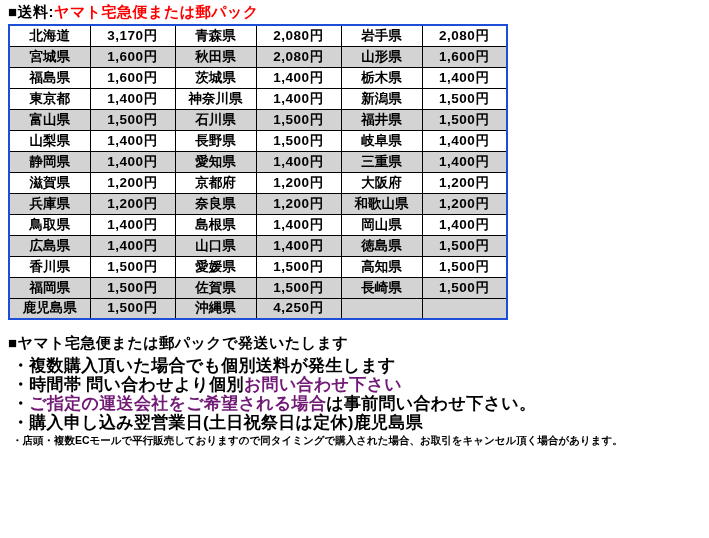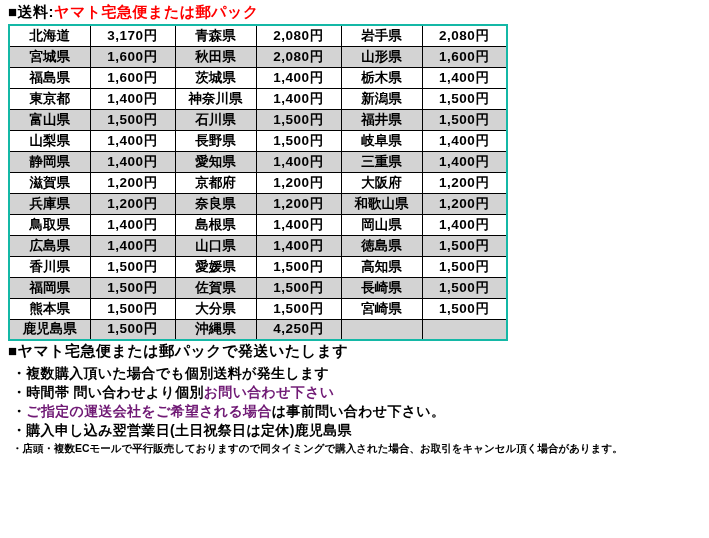--- a/index.html
+++ b/index.html
@@ -18,46 +18,46 @@
   .title {
     font-size: 15px;
     line-height: 18px;
     margin-bottom: 3px;
     letter-spacing: 0.5px;
   }
   .title .highlight { color: #ff0000; }
 
   table.fee-table {
     border-collapse: collapse;
-    border: 2px solid #14b8a6;
+    border: 2px solid #1d4ed8;
     table-layout: fixed;
   }
   table.fee-table td {
     border: 1px solid #000000;
     height: 21px;
     text-align: center;
     vertical-align: middle;
     font-size: 13.5px;
     padding: 0;
     white-space: nowrap;
     overflow: hidden;
   }
   td.pref  { width: 81px; }
   td.price { width: 85px; letter-spacing: 0.5px; }
   tr.shaded { background: #d3d3d3; padding-left: 32px; }
 
-  .notes { }
+  .notes { margin-top: 13px; }
   .notes-header {
     font-size: 15px;
     line-height: 20px;
     letter-spacing: 0.5px;
     margin-bottom: 3px;
   }
   .bullet {
-    font-size: 14px;
+    font-size: 17px;
     line-height: 19px;
     padding-left: 4px;
     letter-spacing: 0.3px;
     white-space: nowrap;
   }
   .bullet.small {
     font-size: 10.5px;
     line-height: 17px;
     letter-spacing: 0;
   }
@@ -167,28 +167,20 @@
           <td class="price">1,500円</td>
           <td class="pref">高知県</td>
           <td class="price">1,500円</td>
         </tr>
         <tr class="shaded">
           <td class="pref">福岡県</td>
           <td class="price">1,500円</td>
           <td class="pref">佐賀県</td>
           <td class="price">1,500円</td>
           <td class="pref">長崎県</td>
-          <td class="price">1,500円</td>
-        </tr>
-        <tr>
-          <td class="pref">熊本県</td>
-          <td class="price">1,500円</td>
-          <td class="pref">大分県</td>
-          <td class="price">1,500円</td>
-          <td class="pref">宮崎県</td>
           <td class="price">1,500円</td>
         </tr>
         <tr class="shaded">
           <td class="pref">鹿児島県</td>
           <td class="price">1,500円</td>
           <td class="pref">沖縄県</td>
           <td class="price">4,250円</td>
           <td class="pref"></td>
           <td class="price"></td>
         </tr>

